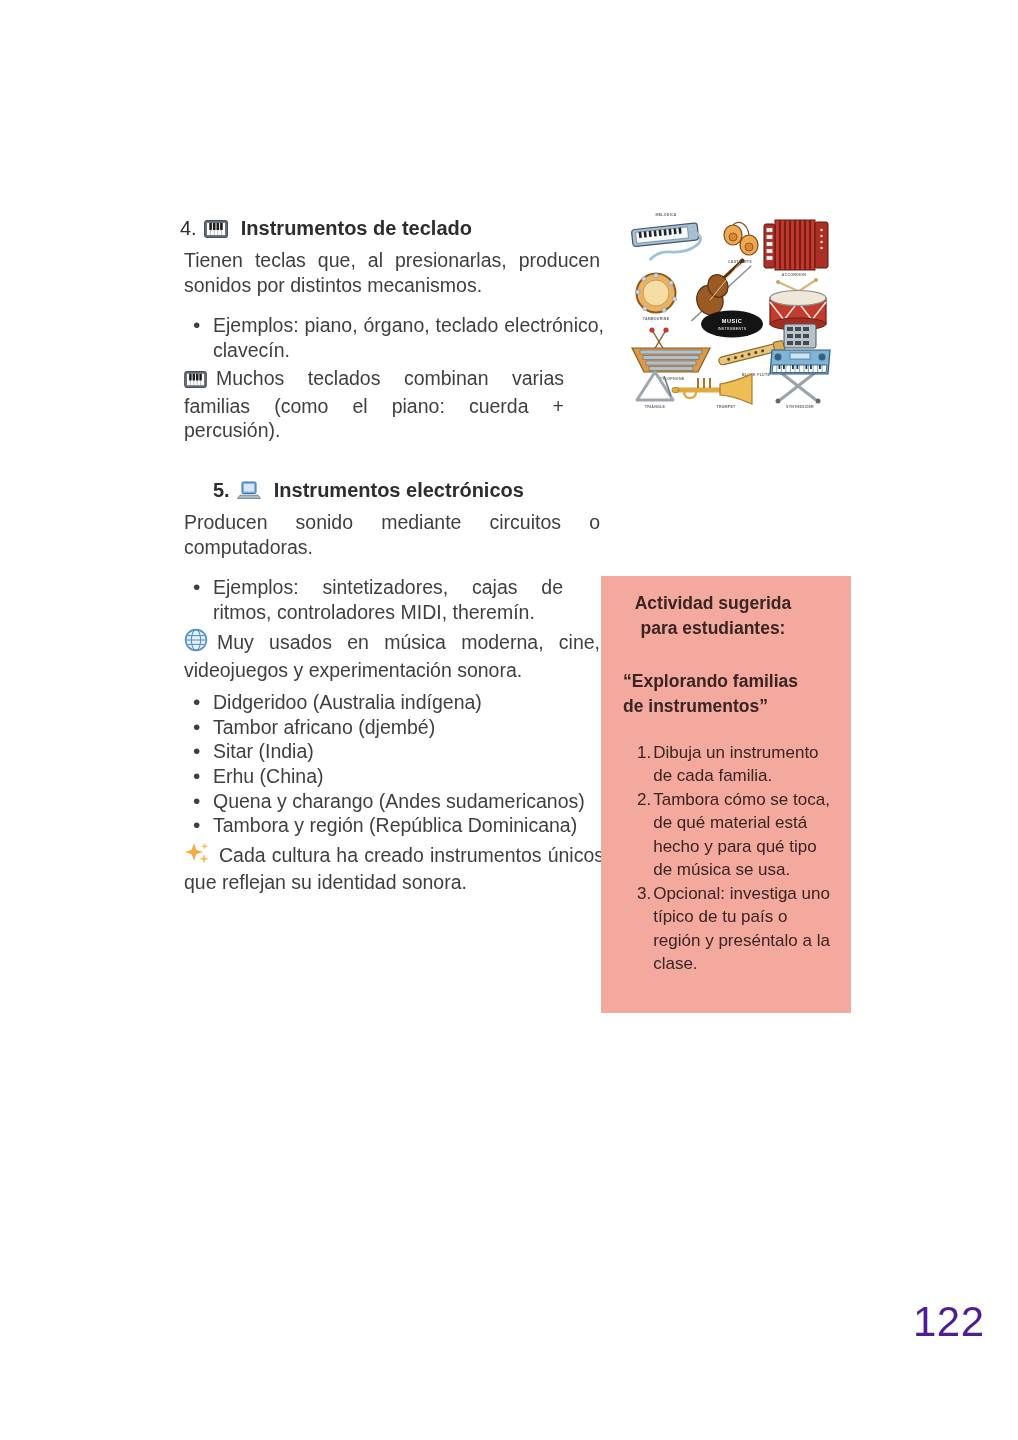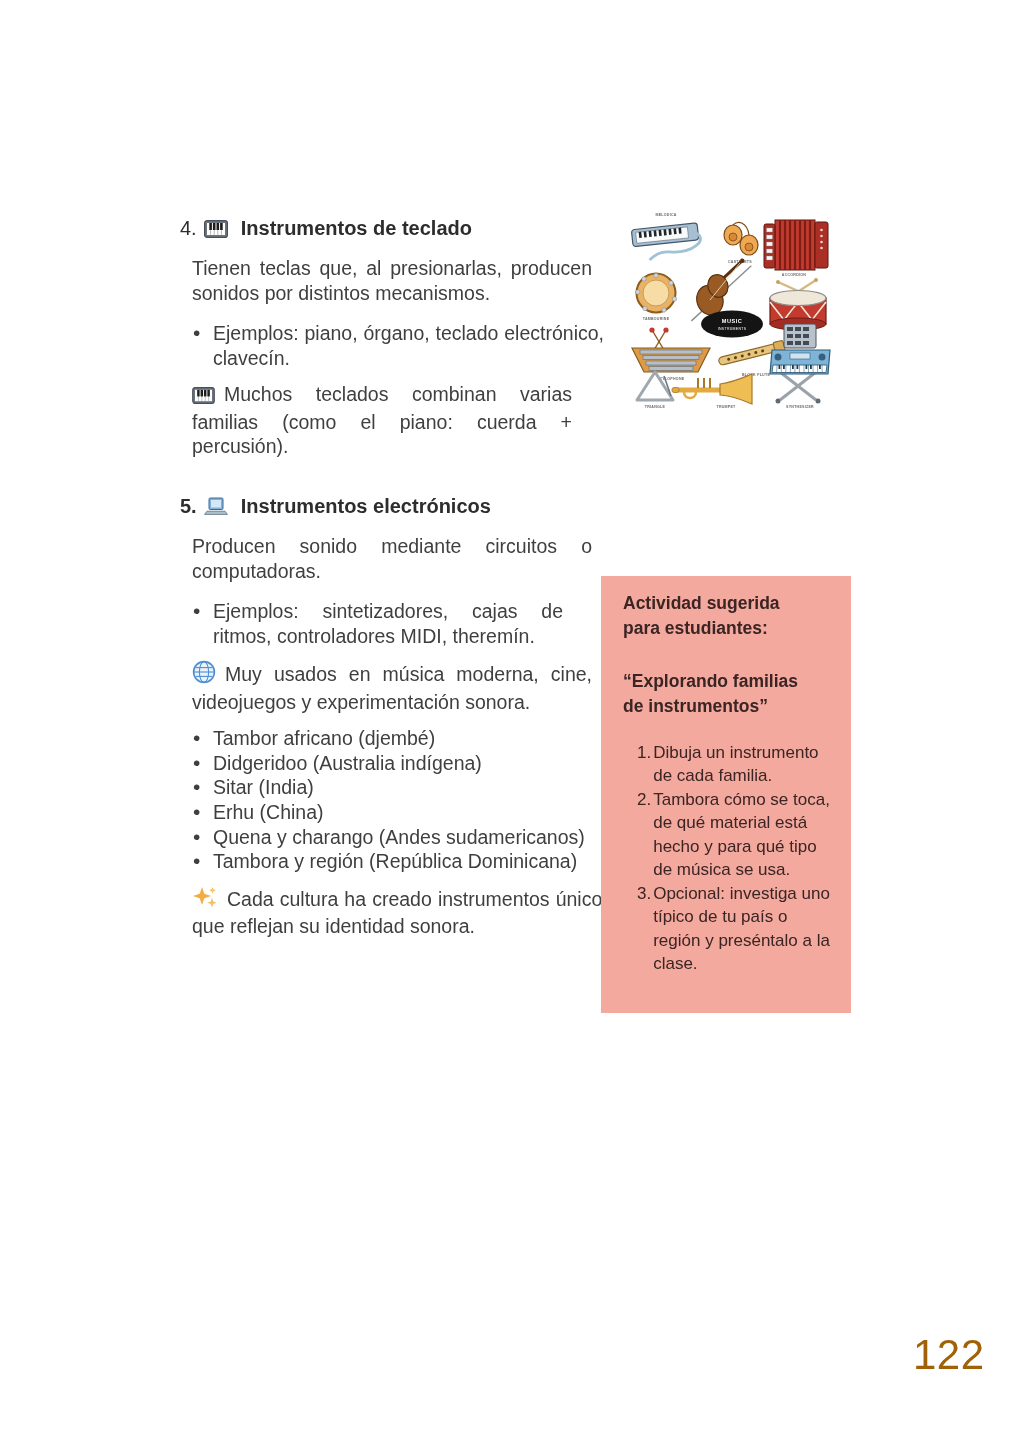--- a/index.html
+++ b/index.html
@@ -1,50 +1,50 @@
 <!DOCTYPE html>
 <html><head>
 <meta charset="utf-8">
 <style>
   html,body{margin:0;padding:0;background:#ffffff;}
   .page{position:relative;width:1018px;height:1440px;background:#ffffff;overflow:hidden;
         font-family:"Liberation Sans",sans-serif;color:#3f3f3f;}
   
   .col{position:absolute;left:180px;top:171px;width:424px;font-size:19.5px;line-height:1.26;}
-  .col p{margin:12px;text-align:justify;}
+  .col p{margin:4px;text-align:justify;}
   .heading{font-size:20px;line-height:26px;color:#2d2d2d;margin-top:44px;}
   .heading .htxt{font-weight:700;}
   .hnum-reg{font-weight:400;}
   .hnum-bold{font-weight:700;}
-  .h5{margin-top:34px;}
+  .h5{margin-top:34px;margin-left:33px;}
   .note4{margin-top:20px;width:380px;}
   .usage{margin-top:32px;}
   .worldhead{width:405px;}
   .culture{margin-top:24px;width:420px;}
   ul{margin:0;padding:0;list-style:none;}
   .blist{margin-top:16px;}
   .world{margin-top:8px;}
   li{position:relative;padding-left:33px;text-align:justify;}
   li::before{content:"\2022";position:absolute;left:13px;top:-1px;font-size:21px;color:#3f3f3f;}
   .ex4 li{width:391px;}
   .ex5 li{width:350px;}
   .world li{width:374px;}
   .emoji{display:inline-block;vertical-align:-3px;margin-right:9px;}
   .emoji.tight{margin-right:7px;margin-left:2px;}
   
   .activity{position:absolute;left:601px;top:576px;width:250px;height:437px;box-sizing:border-box;
             padding:15px 18px 0 22px;font-size:17px;line-height:1.38;color:#3a2424;}
-  .activity .bt{font-weight:700;font-size:17.5px;line-height:25px;max-width:180px;}
+  .activity .bt{font-weight:700;font-size:17.5px;line-height:25px;max-width:180px;text-align:center;}
   .activity .bs{font-weight:700;font-size:17.5px;line-height:25px;max-width:180px;margin-top:28px;}
   .activity ol{margin:22px 0 0 14px;padding:0;list-style:none;}
   .activity li{display:flex;padding:0;text-align:left;}
   .activity li::before{content:none;}
   .activity .sn{white-space:nowrap;margin-right:2px;}
   
-  .pagenum{position:absolute;left:913px;top:1331px;font-size:42px;color:#a16207;letter-spacing:0.5px;}
+  .pagenum{position:absolute;left:913px;top:1298px;font-size:42px;color:#4c1d95;letter-spacing:0.5px;}
   
   .illus{position:absolute;left:628px;top:196px;}
   .illus .lbl{font-family:"Liberation Sans",sans-serif;font-weight:700;font-size:3.6px;
               fill:#6b6b6b;text-anchor:middle;letter-spacing:0.25px;}
 </style>
 </head>
 <body>
 
 <div class="page">
 
@@ -111,22 +111,22 @@
     <p class="usage"><span class="emoji"><svg width="24" height="24" viewBox="0 0 24 24">
             <circle cx="12" cy="12" r="10.4" fill="#eaf2fb" stroke="#4f8fd4" stroke-width="1.6"></circle>
             <ellipse cx="12" cy="12" rx="4.6" ry="10.4" fill="none" stroke="#4f8fd4" stroke-width="1.1"></ellipse>
             <line x1="3.6" y1="7.6" x2="20.4" y2="7.6" stroke="#4f8fd4" stroke-width="1.1"></line>
             <line x1="1.8" y1="12" x2="22.2" y2="12" stroke="#4f8fd4" stroke-width="1.1"></line>
             <line x1="3.6" y1="16.4" x2="20.4" y2="16.4" stroke="#4f8fd4" stroke-width="1.1"></line>
           </svg></span><span>Muy usados en música moderna, cine, videojuegos y experimentación sonora.</span></p>
 
 
     <ul class="blist world">
+      <li>Didgeridoo (Australia indígena)</li>
       <li>Tambor africano (djembé)</li>
-      <li>Didgeridoo (Australia indígena)</li>
       <li>Sitar (India)</li>
       <li>Erhu (China)</li>
       <li>Quena y charango (Andes sudamericanos)</li>
       <li>Tambora y región (República Dominicana)</li>
     </ul>
 
     <p class="culture"><span class="emoji"><svg width="26" height="23" viewBox="0 0 26 23">
             <path d="M10,1 L12.3,7.7 L19,10 L12.3,12.3 L10,19 L7.7,12.3 L1,10 L7.7,7.7 Z" fill="#f3ab44"></path>
             <path d="M20,12 l1.3,3.4 3.4,1.3 -3.4,1.3 -1.3,3.4 -1.3,-3.4 -3.4,-1.3 3.4,-1.3 Z" fill="#f6c16b"></path>
             <path d="M20.5,1 l1,2.3 2.3,1 -2.3,1 -1,2.3 -1,-2.3 -2.3,-1 2.3,-1 Z" fill="#f6c16b"></path>

